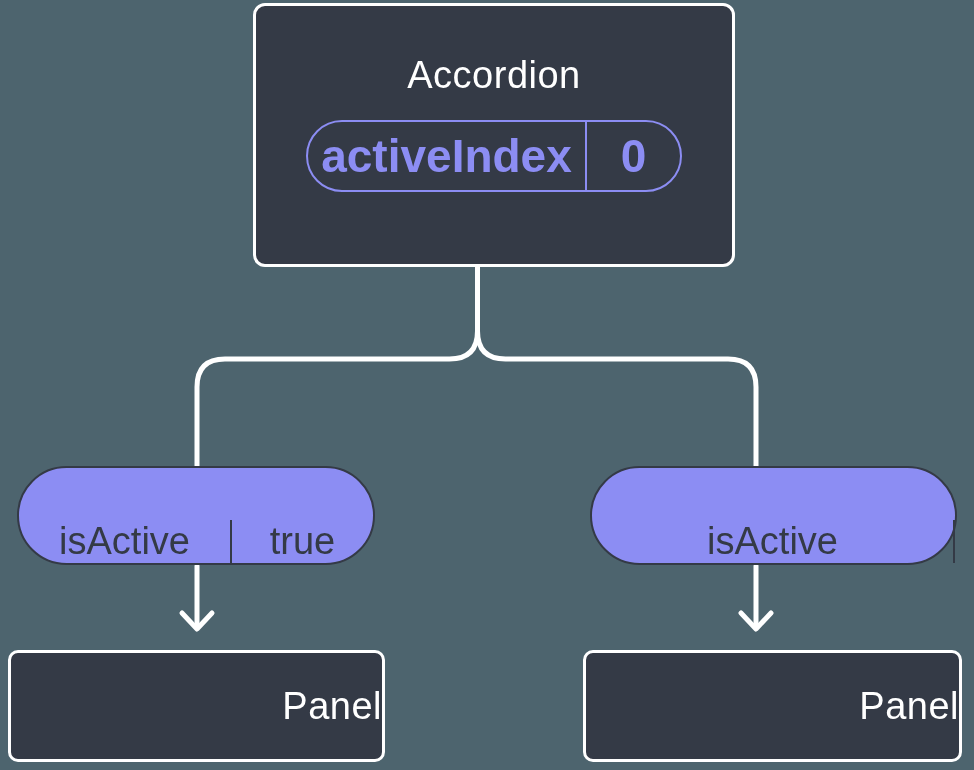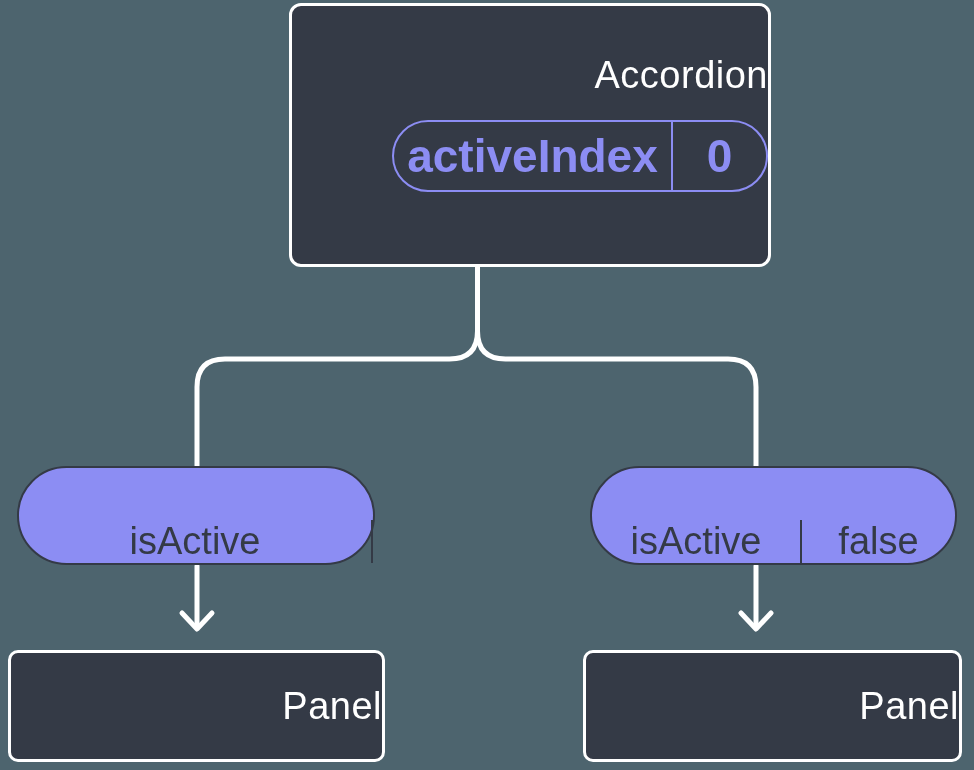--- a/index.html
+++ b/index.html
@@ -26,21 +26,21 @@
     position:absolute;left:0;top:0;width:974px;height:770px;
   }
   .node{
     position:absolute;
     background:var(--node-bg);
     border:3px solid var(--node-border);
     border-radius:12px;
   }
   .node.root{
     left:253px;top:3px;width:482px;height:264px;
-    display:flex;flex-direction:column;align-items:flex-end;margin-left:36px;
+    display:flex;flex-direction:column;align-items:center;
   }
   .node-title{
     margin-top:50px;
     font-size:38px;font-weight:500;line-height:38px;
     color:var(--text-light);
     letter-spacing:.5px;
   }
   .state-pill{
     margin-top:26px;
     width:376px;height:72px;
@@ -115,25 +115,25 @@
   <div class="node root">
     <div class="node-title">Accordion</div>
     <div class="state-pill">
       <div class="seg-name">activeIndex</div>
       <div class="seg-value">0</div>
     </div>
   </div>
 
   <div class="prop-pill left">
     <div class="seg-name">isActive</div>
+    <div class="seg-value">true</div>
   </div>
 
   <div class="prop-pill right">
     <div class="seg-name">isActive</div>
-    <div class="seg-value">false</div>
   </div>
 
   <div class="node panel left">
     <div>Panel</div>
   </div>
 
   <div class="node panel right">
     <div>Panel</div>
   </div>
 

